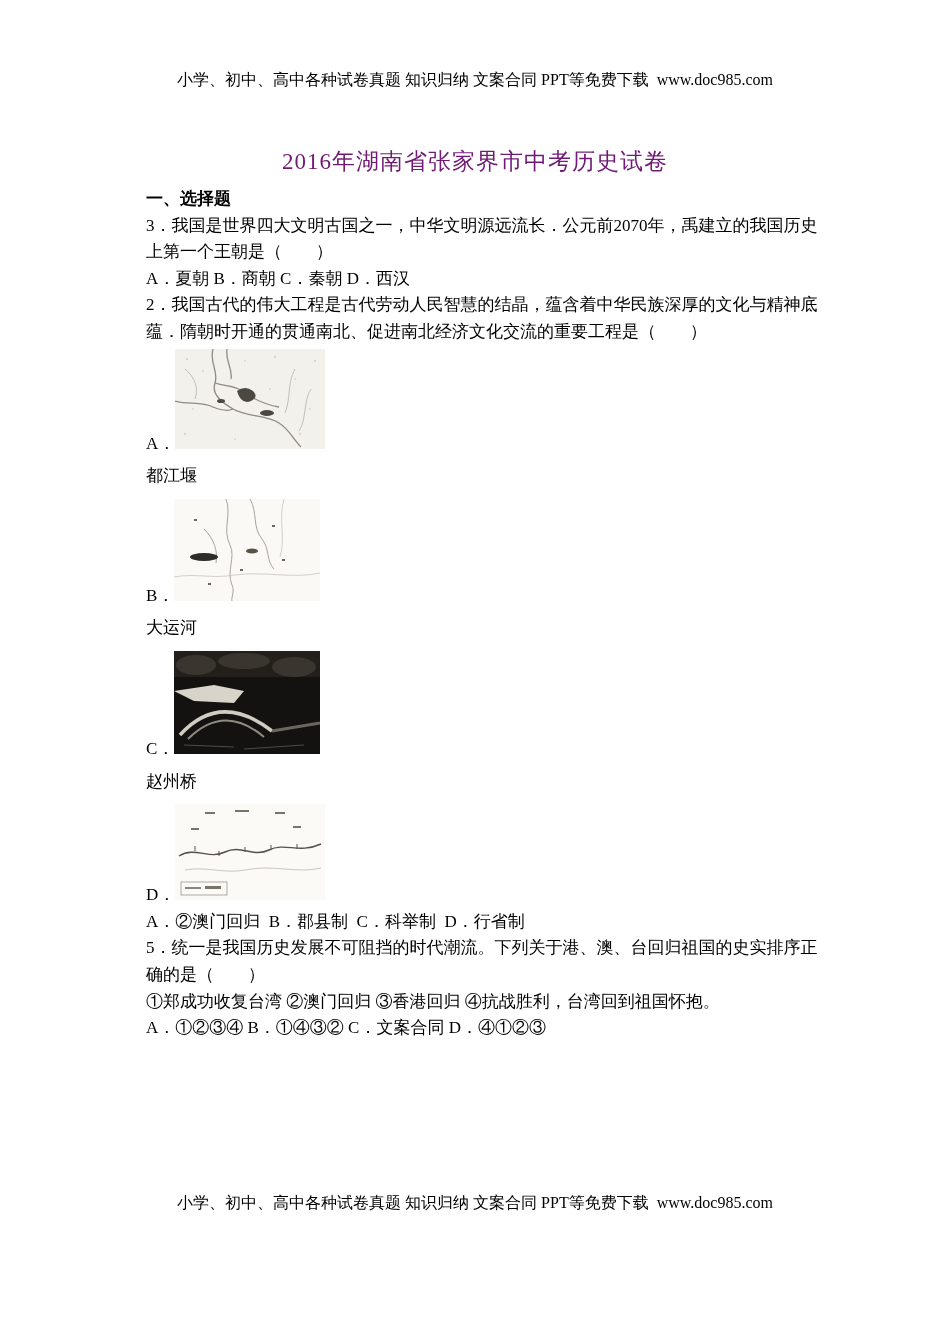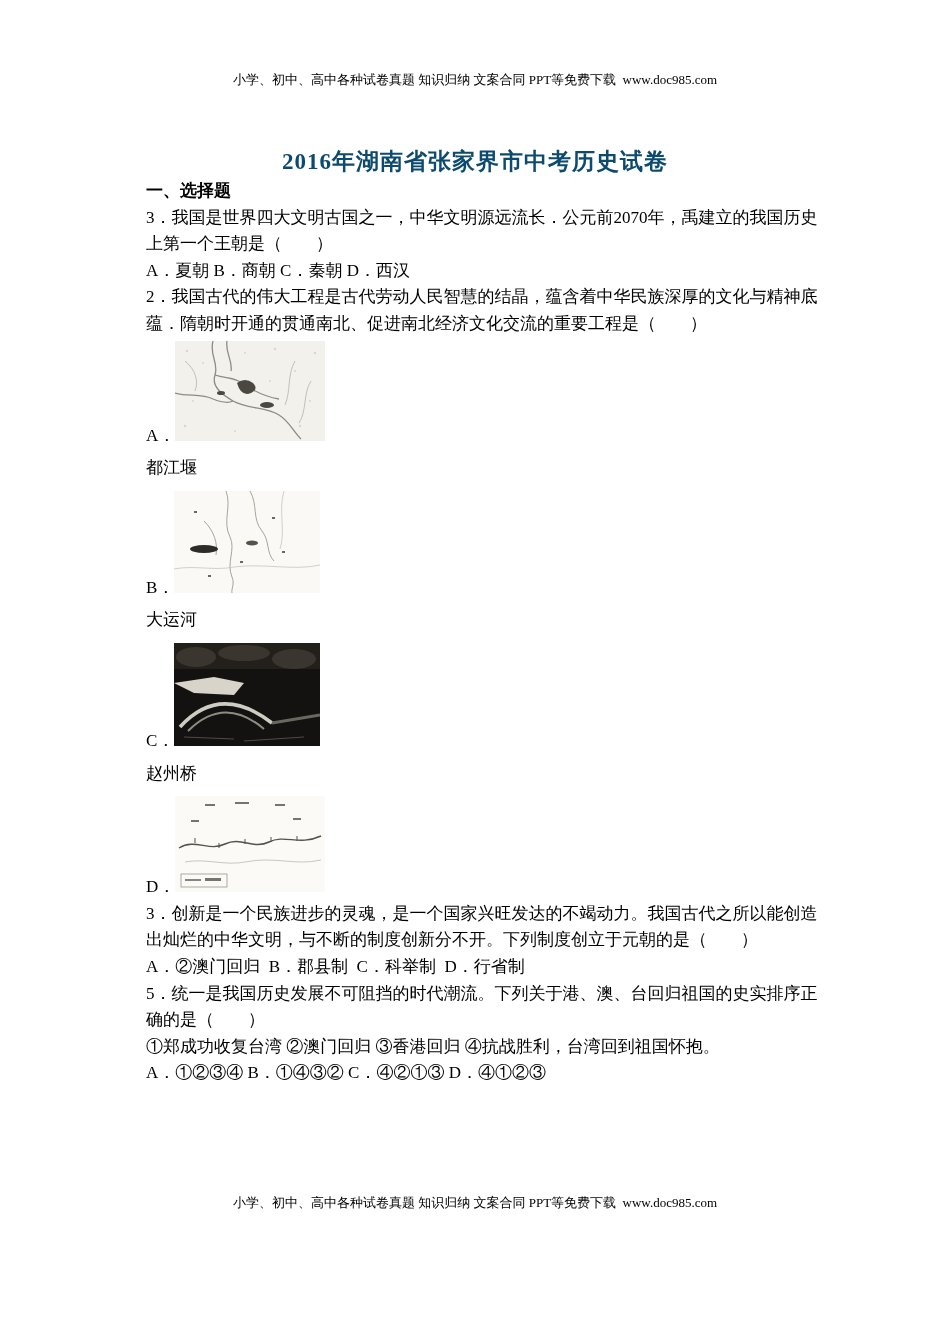--- a/index.html
+++ b/index.html
@@ -10,43 +10,43 @@
     background: #ffffff;
     font-family: "Liberation Serif", "DejaVu Serif", serif;
     color: #000000;
     overflow: hidden;
   }
   .doc-header, .doc-footer {
     position: absolute;
     left: 0;
     width: 100%;
     text-align: center;
-    font-size: 13px;
+    font-size: 16px;
     line-height: 20px;
     white-space: pre-wrap;
     color: #000000;
   }
   .doc-header { top: 70px; }
   .doc-footer { top: 1193px; }
   .doc-title {
     position: absolute;
     top: 146px;
     left: 0;
     width: 100%;
     margin: 0;
     text-align: center;
     font-size: 23px;
-    font-weight: bold;
-    color: #0c4a6e;
+    font-weight: normal;
+    color: #701a75;
     letter-spacing: 1px;
   }
   .content {
     position: absolute;
     left: 146px;
-    top: 178px;
+    top: 186px;
     width: 680px;
     font-size: 17px;
     line-height: 26.6px;
   }
   .content p { margin: 0; white-space: pre-wrap; word-break: break-all; }
   .section-heading { font-weight: bold; }
   .img-line { margin: 3px 0 0 0; white-space: nowrap; }
   .img-line .opt-label { display: inline; }
   .img-box { display: inline-block; }
   .img-box svg { vertical-align: baseline; }
@@ -177,25 +177,24 @@
         </g>
         <g stroke="#bcb9af" stroke-width="0.8" fill="none">
           <path d="M10,66 C30,62 50,70 70,66 C100,60 120,70 146,64"></path>
         </g>
         <rect x="6" y="78" width="46" height="13" fill="none" stroke="#9a978e" stroke-width="0.8"></rect>
         <line x1="10" y1="84" x2="26" y2="84" stroke="#55524a" stroke-width="1.4"></line>
         <rect x="30" y="82" width="16" height="3" fill="#77746b"></rect>
       </svg></span>
     </div>
 
-    <p class="q-text">3．创新是一个民族进步的灵魂，是一个国家兴旺发达的不竭动力。我国古代之所以能创造出灿烂的中华文明，与不断的制度创新分不开。下列制度创立于元朝的是（　　）</p>
     <p class="q-text">A．②澳门回归  B．郡县制  C．科举制  D．行省制</p>
 
     <p class="q-text">5．统一是我国历史发展不可阻挡的时代潮流。下列关于港、澳、台回归祖国的史实排序正确的是（　　）</p>
     <p class="q-text">①郑成功收复台湾 ②澳门回归 ③香港回归 ④抗战胜利，台湾回到祖国怀抱。</p>
-    <p class="q-text">A．①②③④ B．①④③② C．④②①③ D．④①②③</p>
+    <p class="q-text">A．①②③④ B．①④③② C．文案合同 D．④①②③</p>
 
 
   </div>
 
   <div class="doc-footer">小学、初中、高中各种试卷真题 知识归纳 文案合同 PPT等免费下载  www.doc985.com</div>
 
 </div>
 
 </body></html>

